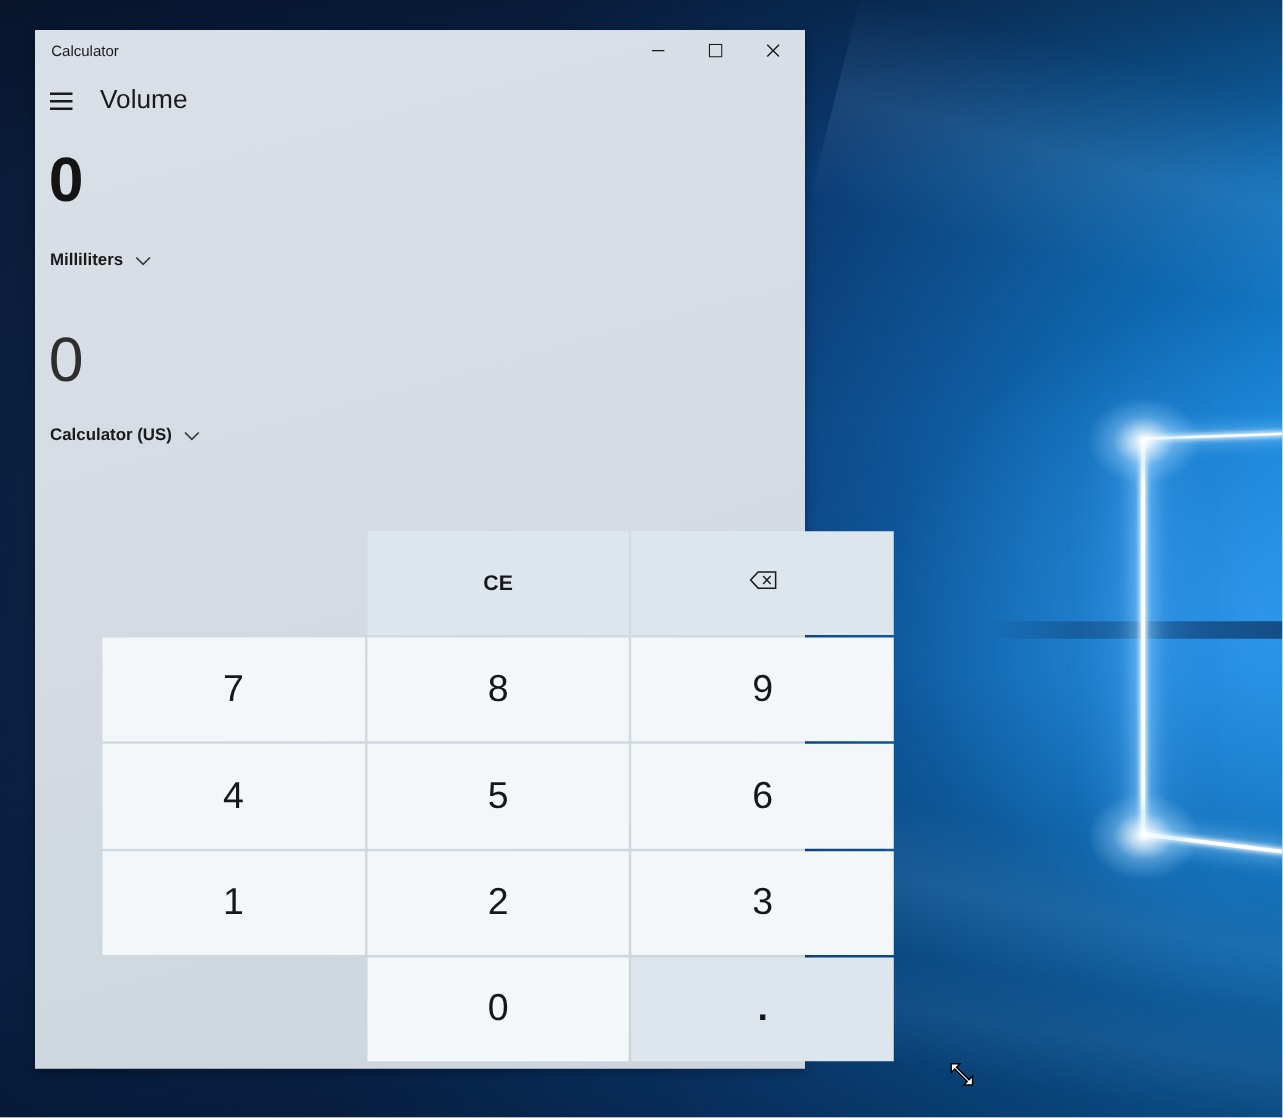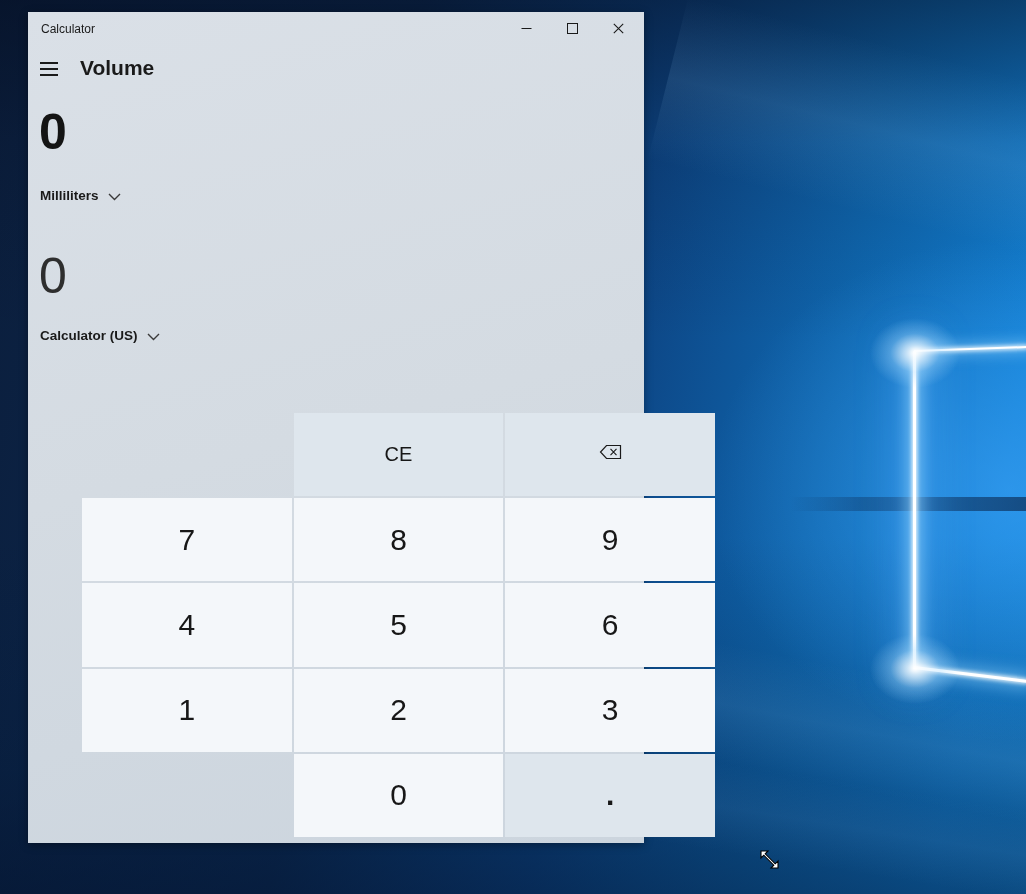--- a/index.html
+++ b/index.html
@@ -34,54 +34,54 @@
             box-shadow:0 0 4px 1px rgba(255,255,255,0.95), 0 0 16px 5px rgba(150,215,255,0.6); }
   .logo-gap { position:absolute; left:790px; top:497px; width:236px; height:14px;
             background:linear-gradient(90deg, rgba(10,40,80,0) 0%, rgba(10,40,80,0.35) 30%, rgba(9,38,78,0.65) 100%); }
   .logo-glow-top, .logo-glow-bottom { position:absolute; width:90px; height:70px; pointer-events:none;
             background:radial-gradient(closest-side, rgba(255,255,255,0.95), rgba(170,220,255,0.35) 55%, rgba(170,220,255,0) 100%); }
   .logo-glow-top { left:870px; top:318px; }
   .logo-glow-bottom { left:870px; top:634px; }
 
   
   .app-window {
-    position:absolute; left:28px; top:12px; width:616px; height:831px;
+    position:absolute; left:28px; top:24px; width:616px; height:831px;
     background:linear-gradient(165deg, #dae0e7 0%, #d4dbe2 50%, #ccd5de 100%);
     box-shadow:0 2px 8px rgba(0,0,0,0.35);
     color:#1a1a1a;
   }
   .titlebar { position:absolute; left:0; top:0; width:100%; height:32px; }
   .titlebar-title { position:absolute; left:13px; top:10px; font-size:12px; color:#1a1a1a; }
   .win-controls { position:absolute; right:3px; top:2px; display:flex; }
   .win-btn { width:46px; height:29px; display:flex; align-items:center; justify-content:center;
              background:transparent; border:none; cursor:pointer; }
   .win-btn svg { display:block; }
 
   .menu-btn { position:absolute; left:8px; top:44px; width:28px; height:26px; border:none;
               background:transparent; display:flex; flex-direction:column; justify-content:center; gap:4px; padding:0 4px; cursor:pointer; }
   .menu-btn span { display:block; width:18px; height:2px; background:#1a1a1a; }
-  .page-title { position:absolute; left:52px; top:44px; font-size:21px; font-weight:700; color:#1a1a1a; }
+  .page-title { position:absolute; left:52px; top:44px; font-size:21px; font-weight:400; color:#1a1a1a; }
 
   .value-main { position:absolute; left:11px; top:92px; font-size:50px; font-weight:700; line-height:56px; color:#141414; }
   .value-secondary { position:absolute; left:11px; top:236px; font-size:50px; font-weight:300; line-height:56px; color:#2e2e2e; }
 
   .unit-row { position:absolute; left:12px; display:flex; align-items:center; gap:9px;
               background:transparent; border:none; cursor:pointer; }
   .unit-row-1 { top:176px; }
   .unit-row-2 { top:316px; }
   .unit-label { font-size:13.5px; font-weight:700; color:#1a1a1a; }
   .chevron svg { display:block; margin-top:2px; }
 
   
   .keypad { position:absolute; left:54px; top:401px; width:633px; height:424px;
             display:grid; grid-template-columns:repeat(3,1fr); grid-template-rows:repeat(5,1fr); gap:2px; }
   .key { border:none; display:flex; align-items:center; justify-content:center;
          font-family:"Liberation Sans", sans-serif; color:#171717; cursor:pointer; }
   .key-num { background:#f4f7fa; font-size:30px; font-weight:400; }
-  .key-fn  { background:#dee6ed; font-size:20px; }
+  .key-fn  { background:#dee6ed; font-size:17px;font-weight:bold; }
   .key-dot { background:#dee6ed; font-size:30px; font-weight:700; }
   .spacer { background:transparent; }
 
   
   .cursor { position:absolute; left:757px; top:848px; width:24px; height:24px; z-index:50; pointer-events:none; }
 </style>
 </head>
 <body>
 
 <div class="desktop">

